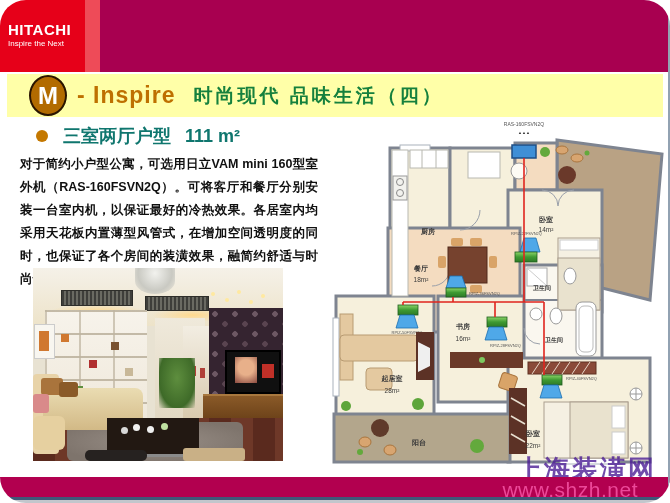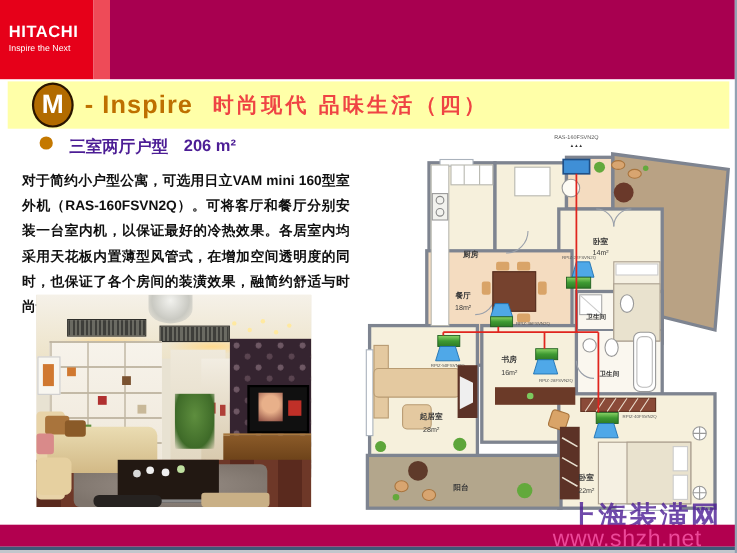--- a/index.html
+++ b/index.html
@@ -1,33 +1,33 @@
 <!DOCTYPE html>
 <html><head>
 <meta charset="utf-8">
 <style>
   html,body{margin:0;padding:0;background:#fff;}
   .slide{position:relative;width:670px;height:503px;background:#fff;overflow:hidden;
-         font-family:"Liberation Sans","DejaVu Sans",sans-serif;}
+         font-family:"Liberation Sans","DejaVu Sans",sans-serif;border-radius:26px;}
   
   .logo-box{position:absolute;left:0;top:0;width:85px;height:72px;background:#E60019;}
   .logo-brand{color:#fff;font-weight:bold;font-size:15px;letter-spacing:.5px;margin:21px 0 0 8px;}
   .logo-tag{color:#fff;font-weight:normal;font-size:8px;margin:1px 0 0 8px;}
   .logo-strip{position:absolute;left:85px;top:0;width:15px;height:72px;background:#EE4B58;}
   .magenta-band{position:absolute;left:100px;top:0;width:568px;height:72px;background:#A80050;}
   .title-band{position:absolute;left:7px;top:74px;width:656px;height:43px;background:#FFFFA8;
               display:flex;align-items:center;}
   .m-badge{width:34px;height:37px;border-radius:50%;background:#B26B00;border:2px solid #2A1500;
            color:#fff;font-weight:bold;font-size:24px;display:flex;align-items:center;
            justify-content:center;margin-left:22px;flex:0 0 auto;}
   .title-en{color:#BE7000;font-size:23px;font-weight:bold;margin-left:10px;letter-spacing:1px;white-space:nowrap;}
-  .title-cn{color:#ef4444;font-size:19px;font-weight:bold;margin-left:18px;letter-spacing:3px;white-space:nowrap;}
-  
-  .subtitle{position:absolute;left:36px;top:124px;display:flex;
-            color:#4c1d95;font-weight:bold;font-size:15px;}
+  .title-cn{color:#15803d;font-size:19px;font-weight:bold;margin-left:18px;letter-spacing:3px;white-space:nowrap;}
+  
+  .subtitle{position:absolute;left:36px;top:124px;display:flex;align-items:center;
+            color:#0f766e;font-weight:bold;font-size:18px;}
   .bullet-dot{width:12px;height:12px;border-radius:50%;background:#C47800;margin-right:15px;}
   .subtitle .area{margin-left:14px;}
   
   .para{position:absolute;left:20px;top:153px;width:298px;font-size:12.5px;font-weight:bold;
         color:#101010;line-height:23px;text-align:justify;}
   
   .photo{position:absolute;left:33px;top:268px;width:250px;height:193px;background:#E8E2D2;overflow:hidden;}
   .photo div{position:absolute;}
   .ph-ceiling{left:0;top:0;width:250px;height:58px;background:linear-gradient(#F5F1E8,#EDE3C9);}
   .ph-glow1{left:16px;top:36px;width:96px;height:16px;background:radial-gradient(ellipse at center,#FFD98E 0%,rgba(255,217,142,0) 70%);}
@@ -106,21 +106,21 @@
 
   <div class="title-band">
     <div class="m-badge">M</div>
     <div class="title-en">- Inspire</div>
     <div class="title-cn">时尚现代 品味生活（四）</div>
   </div>
 
   <div class="subtitle">
     <div class="bullet-dot"></div>
     <span>三室两厅户型</span>
-    <span class="area">206 m²</span>
+    <span class="area">111 m²</span>
   </div>
 
   <div class="para">对于简约小户型公寓，可选用日立VAM mini 160型室外机（RAS-160FSVN2Q）。可将客厅和餐厅分别安装一台室内机，以保证最好的冷热效果。各居室内均采用天花板内置薄型风管式，在增加空间透明度的同时，也保证了各个房间的装潢效果，融简约舒适与时尚于一体。</div>
 
   <div class="photo">
     <div class="ph-ceiling"></div>
     <div class="ph-glow1"></div>
     <div class="ph-glow2"></div>
     <div class="ph-vent1"></div>
     <div class="ph-vent2"></div>

